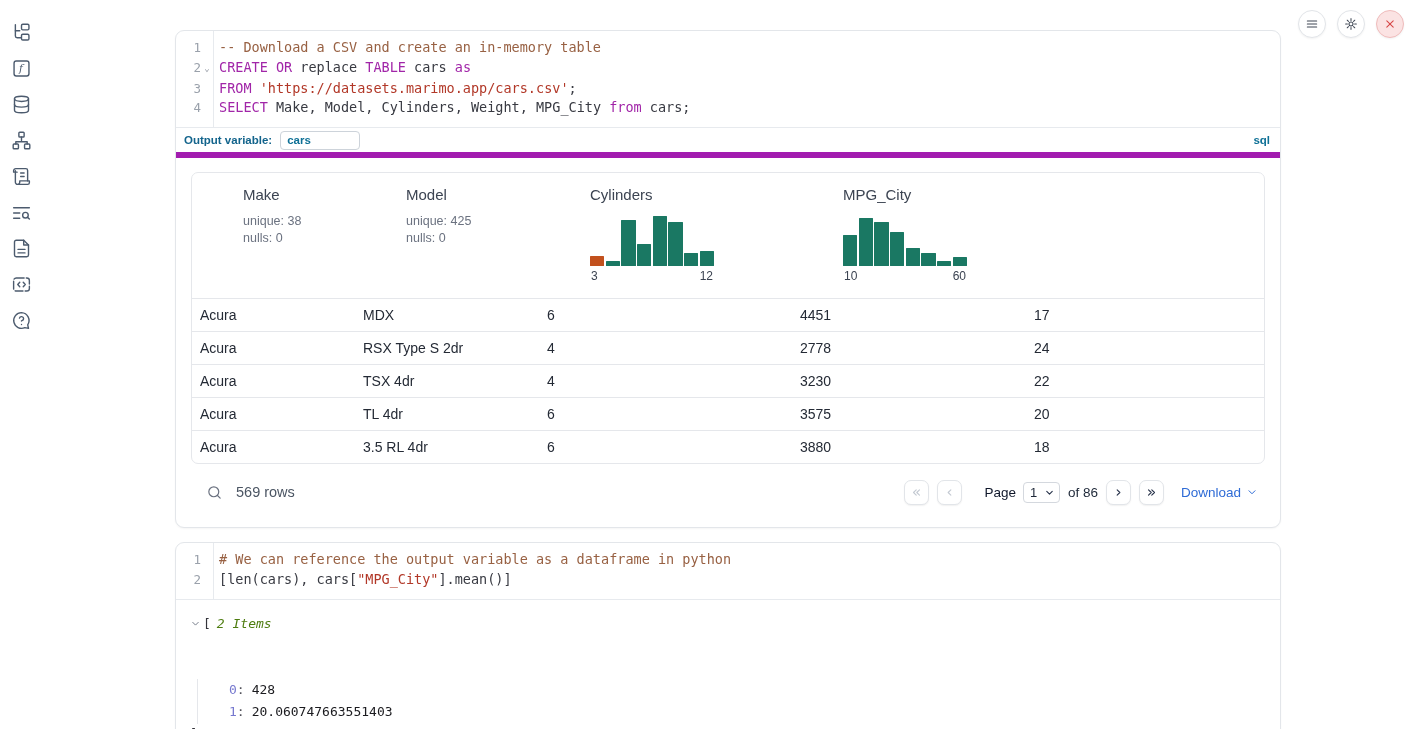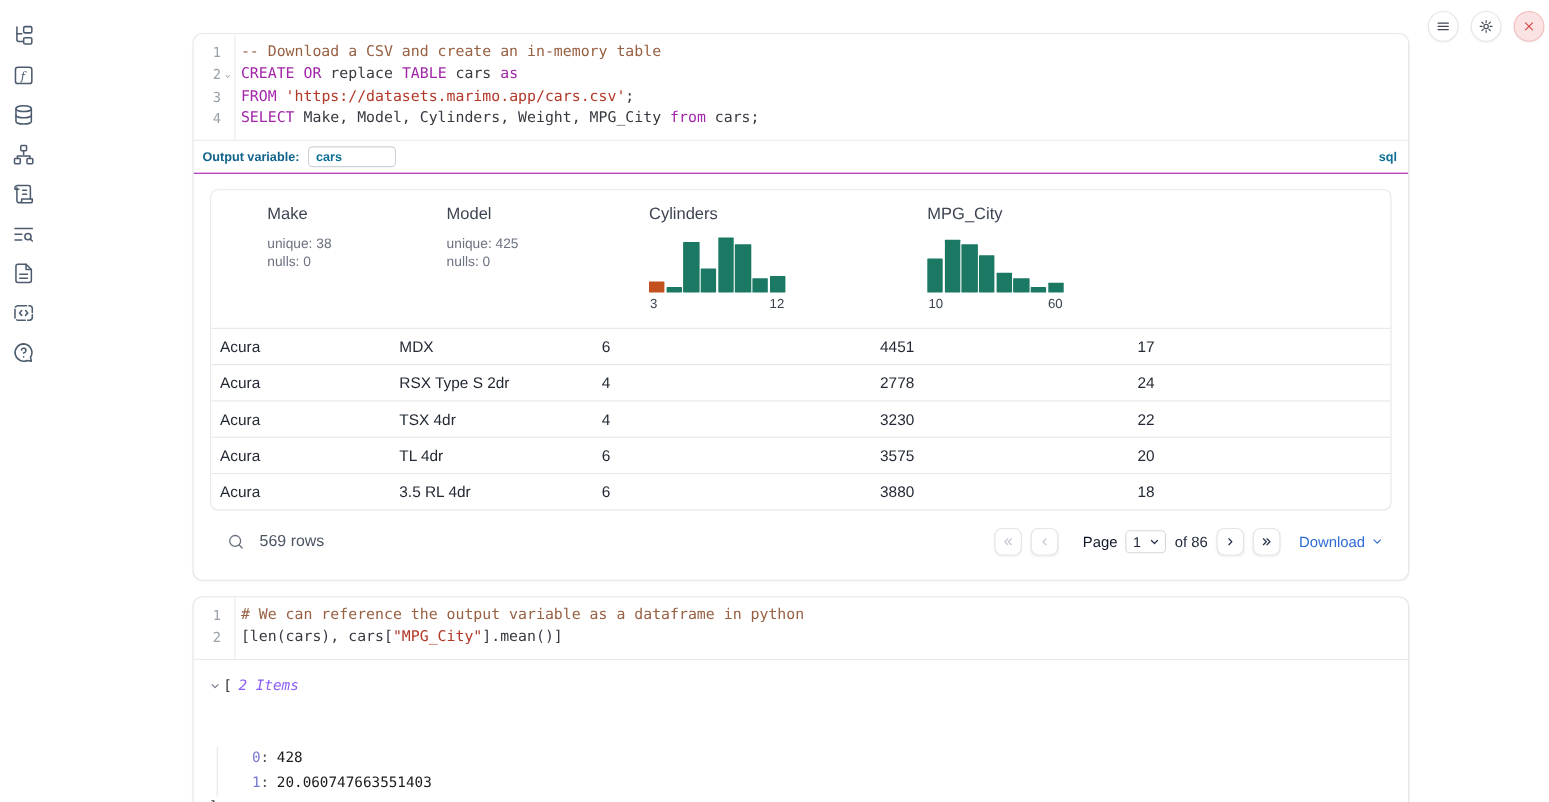--- a/index.html
+++ b/index.html
@@ -36,21 +36,21 @@
   .code-row { display:flex; line-height:19.7px; font-family:"DejaVu Sans Mono",monospace; font-size:13.5px; }
   .ln { width:25px; text-align:right; color:#9aa1ab; font-size:12.5px; flex:none; }
   .fold { width:12px; flex:none; text-align:center; color:#8a919c; font-size:9px; line-height:21px; }
   .code-text { padding-left:6px; white-space:pre; color:#383a42; }
   .tok-kw  { color:#a125a8; }
   .tok-com { color:#986143; }
   .tok-str { color:#b23828; }
   .tok-pl  { color:#383a42; }
 
   
-  .outvar-row { border-top:1px solid #e7eaee; border-bottom:1px solid #a21caf;
+  .outvar-row { border-top:1px solid #e7eaee; border-bottom:6px solid #a21caf;
     height:31px; display:flex; align-items:center; padding:0 10px 0 8px; }
   .outvar-label { font-size:11.5px; font-weight:bold; color:#13648c; }
   .outvar-input { margin-left:8px; width:80px; height:19px; border:1px solid #cdd3da; border-radius:4px;
     padding:0 6px; font-size:11.5px; font-weight:bold; color:#0e7096; outline:none;
     font-family:"Liberation Sans",sans-serif; }
   .lang-tag { margin-left:auto; font-size:11.5px; font-weight:bold; color:#0e7096; }
 
   
   .table-wrap { padding:14px 15px 0 15px; }
   .table-box { border:1px solid #e5e7eb; border-radius:7px; overflow:hidden; }
@@ -89,21 +89,21 @@
   .download svg { width:12px; height:12px; stroke:#2e6bd6; stroke-width:2; fill:none; margin-left:5px; stroke-linecap:round; stroke-linejoin:round; }
   .cell-bottom-pad { height:19px; }
 
   
   .py-output { border-top:1px solid #e7eaee; padding:13px 0 14px 14px;
     font-family:"DejaVu Sans Mono",monospace; font-size:13px; color:#2a2a30; }
   .tree-head { display:flex; align-items:center; line-height:22px; }
   .tree-caret { cursor:pointer; display:flex; margin-right:2px; }
   .tree-caret svg { width:11px; height:11px; stroke:#6b7280; stroke-width:2; fill:none; stroke-linecap:round; stroke-linejoin:round; }
   .tree-bracket { color:#33333a; }
-  .tree-items { color:#8b5cf6; font-style:italic; margin-left:6px; }
+  .tree-items { color:#4d7c0f; font-style:italic; margin-left:6px; }
   .tree-body { margin-left:7px; border-left:1px solid #e5e7eb; padding-left:31px;margin-top:44px; }
   .tree-entry { line-height:22.5px; }
   .tree-index { color:#7678cf; }
   .tree-colon { color:#52525b; }
   .tree-value { color:#1b1b1f; margin-left:7px; }
   .tree-close { line-height:20px; color:#33333a; }
 </style>
 </head>
 <body>
 

